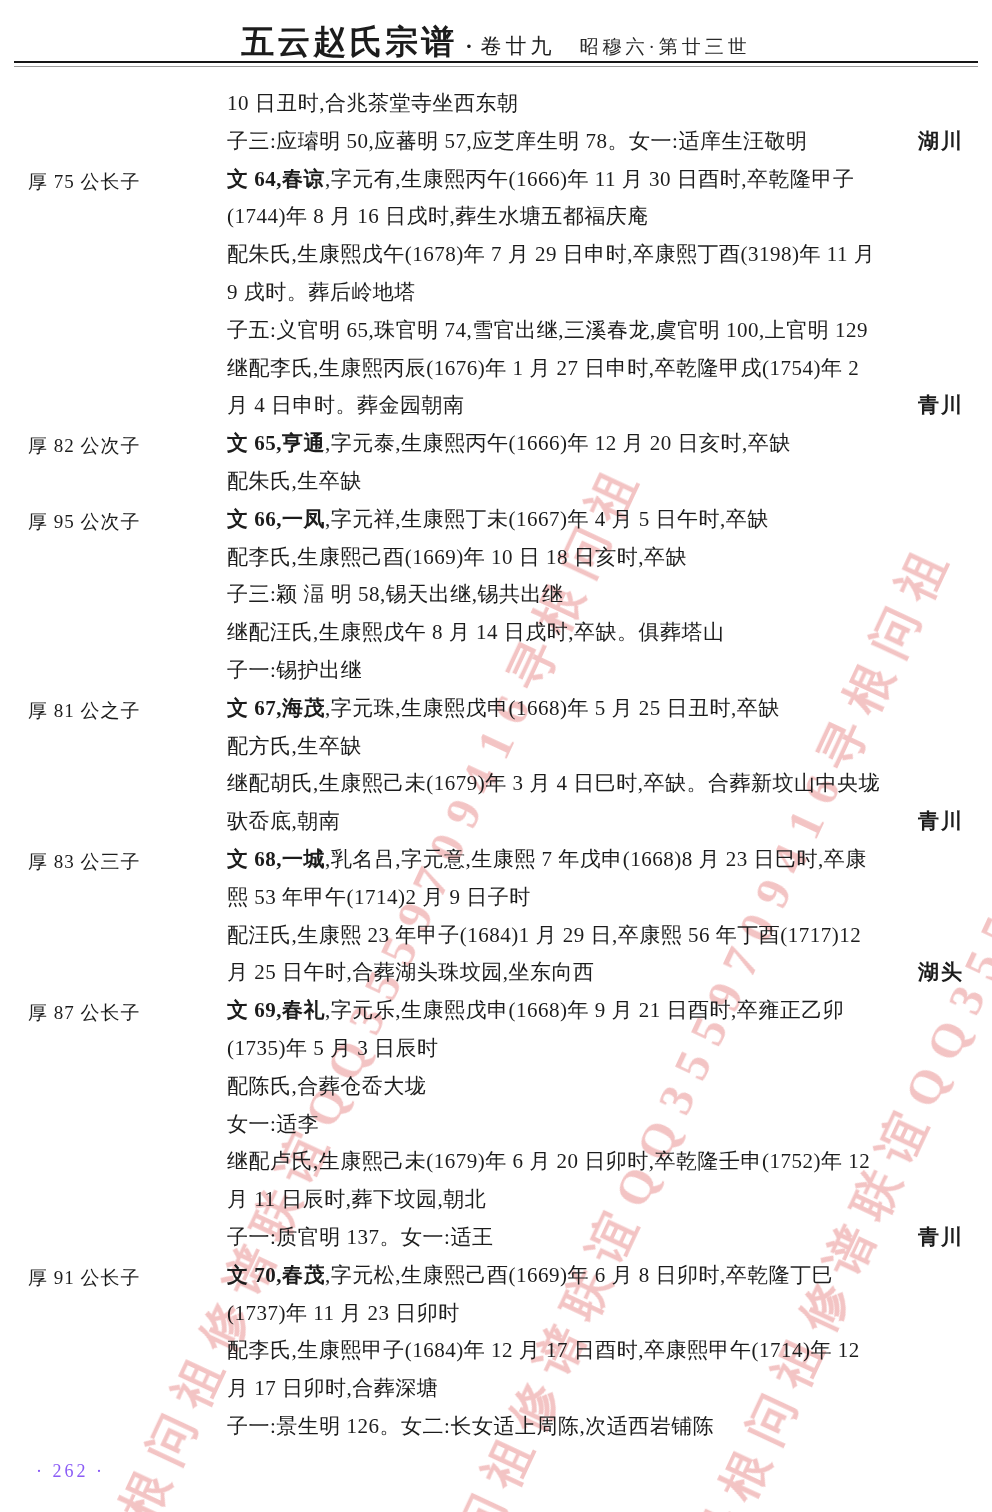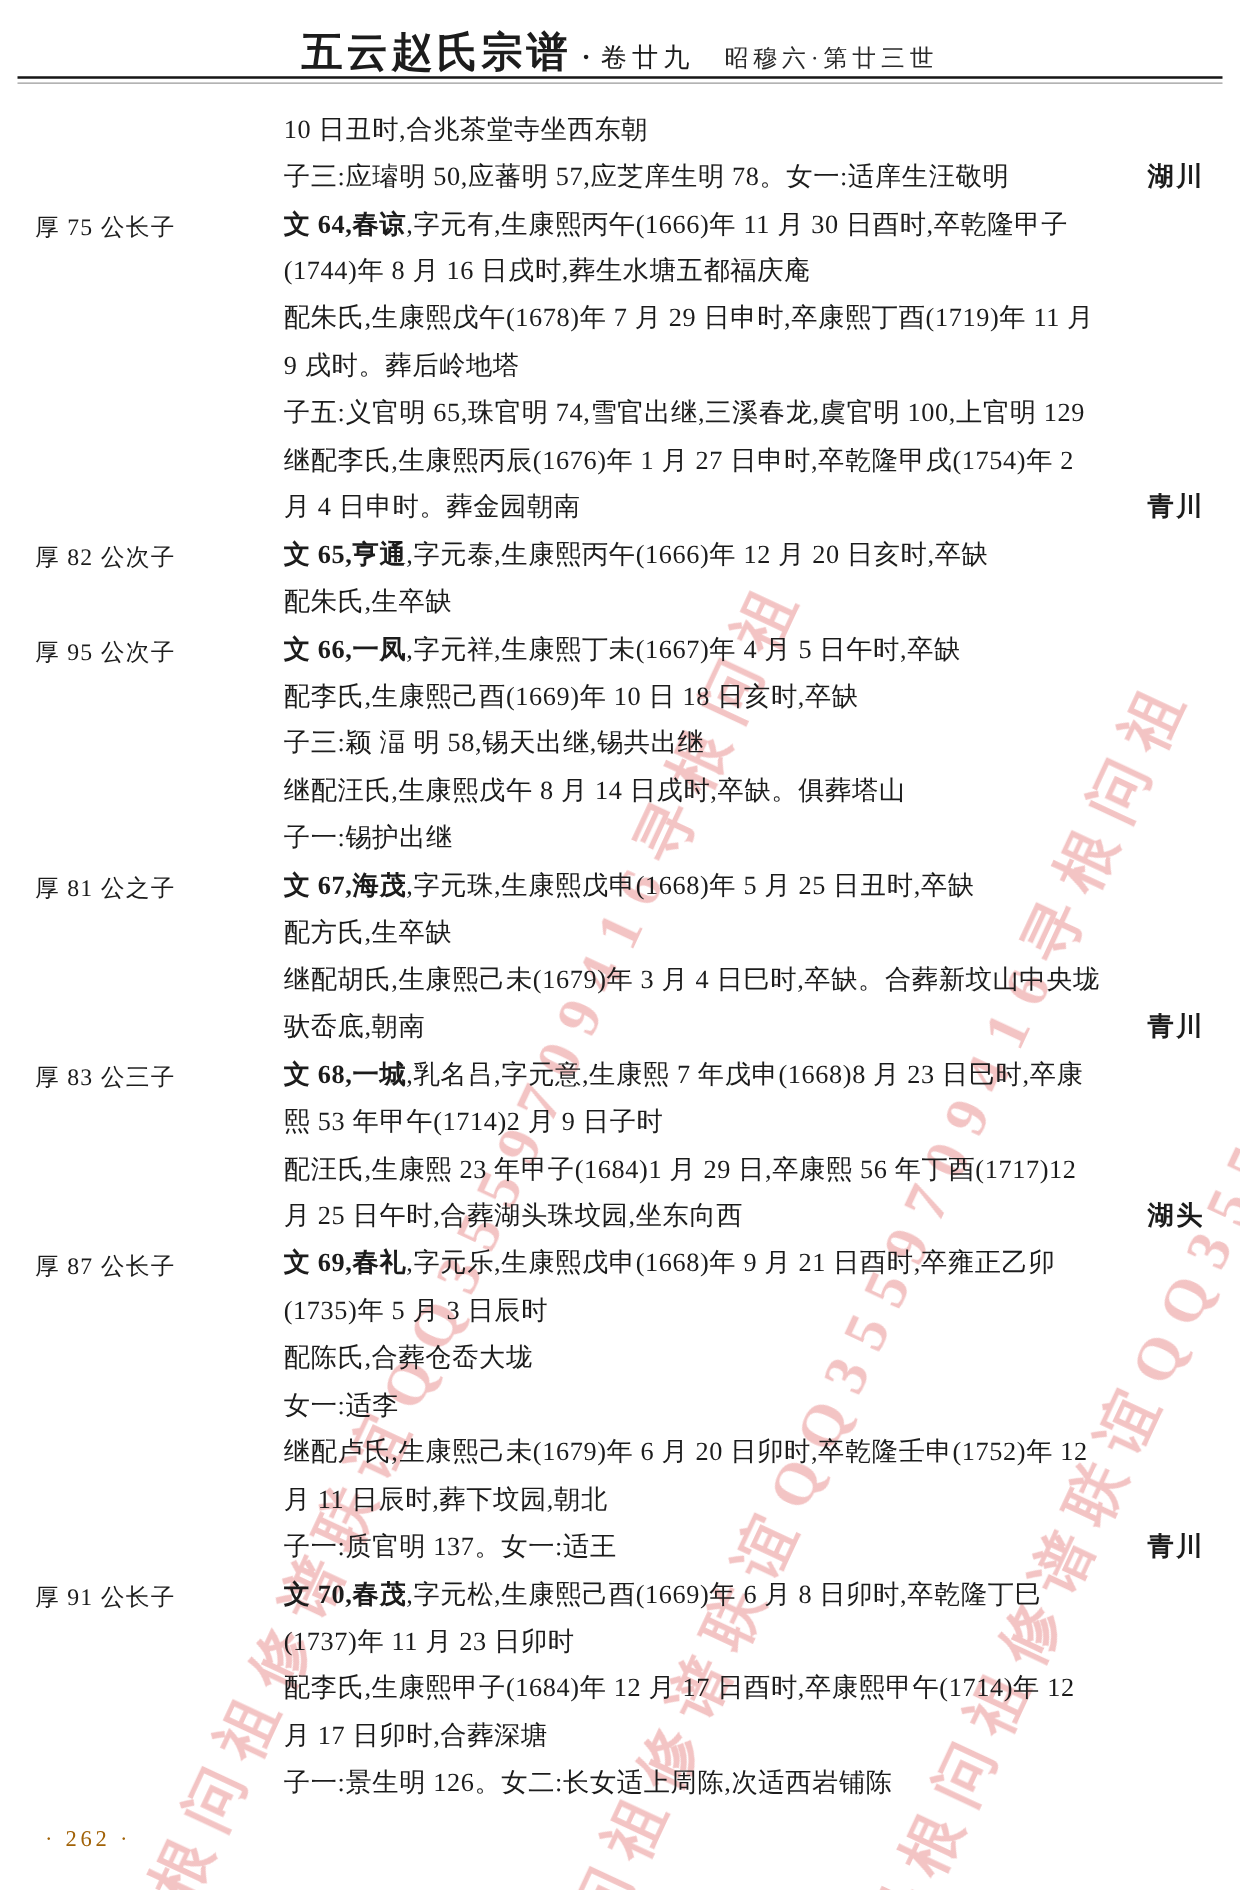--- a/index.html
+++ b/index.html
@@ -36,21 +36,21 @@
     font-size:21px;letter-spacing:0.5px;white-space:nowrap;margin-left:27px;
   }
   .line b{font-weight:bold;}
   .right-label{
     position:absolute;right:28px;top:3px;
     font-size:21px;font-weight:bold;letter-spacing:2px;white-space:nowrap;
   }
   
   .ftr{
     position:absolute;left:36px;bottom:30px;
-    font-size:18px;letter-spacing:3px;color:#a16207;
+    font-size:18px;letter-spacing:3px;color:#8b5cf6;
   }
   
   .wm-layer{position:absolute;inset:0;pointer-events:none;overflow:hidden;}
   .wm{
     position:absolute;
     transform-origin:0 0;
     transform:rotate(-65deg);
     font-size:48px;font-weight:bold;
     letter-spacing:14px;white-space:nowrap;
     color:rgba(224,100,100,0.38);
@@ -83,21 +83,21 @@
         <span class="right-label">湖川</span>
       </div>
       <div class="row">
         <span class="left-label">厚 75 公长子</span>
         <span class="line"><b>文 64,春谅</b>,字元有,生康熙丙午(1666)年 11 月 30 日酉时,卒乾隆甲子</span>
       </div>
       <div class="row">
         <span class="line">(1744)年 8 月 16 日戌时,葬生水塘五都福庆庵</span>
       </div>
       <div class="row">
-        <span class="line">配朱氏,生康熙戊午(1678)年 7 月 29 日申时,卒康熙丁酉(1719)年 11 月</span>
+        <span class="line">配朱氏,生康熙戊午(1678)年 7 月 29 日申时,卒康熙丁酉(3198)年 11 月</span>
       </div>
       <div class="row">
         <span class="line">9 戌时。葬后岭地塔</span>
       </div>
       <div class="row">
         <span class="line">子五:义官明 65,珠官明 74,雪官出继,三溪春龙,虞官明 100,上官明 129</span>
       </div>
       <div class="row">
         <span class="line">继配李氏,生康熙丙辰(1676)年 1 月 27 日申时,卒乾隆甲戌(1754)年 2</span>
       </div>

